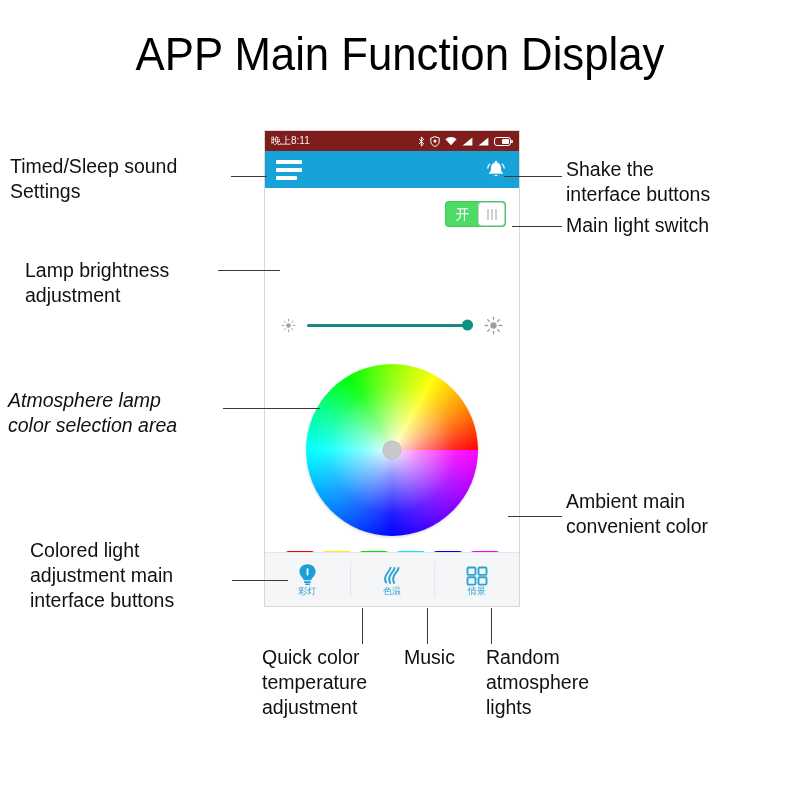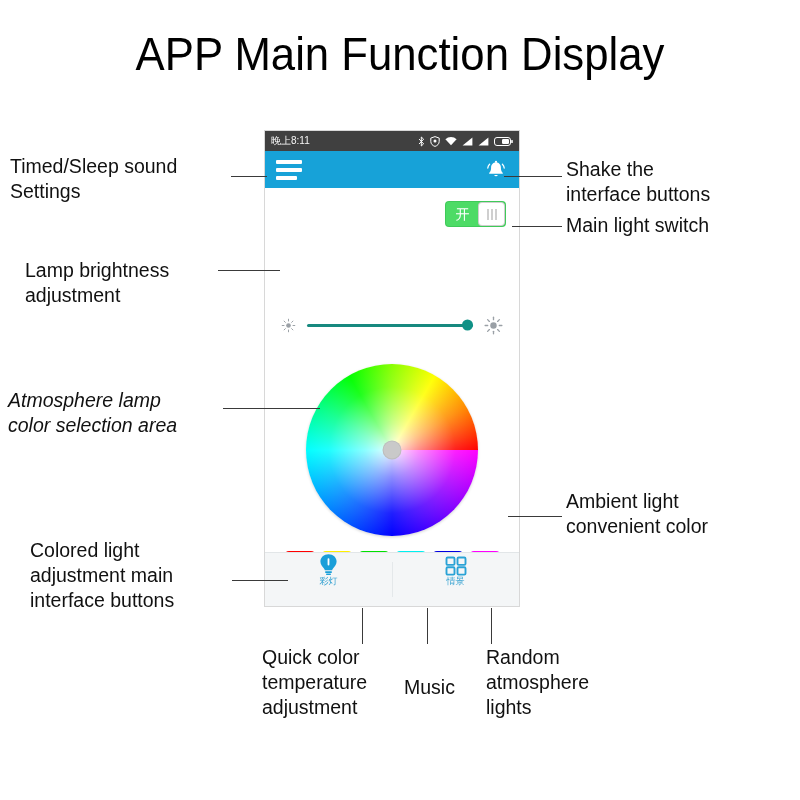--- a/index.html
+++ b/index.html
@@ -29,21 +29,21 @@
   
   .phone{
     position:absolute;
     left:265px;top:131px;
     width:254px;height:475px;
     background:#ffffff;
     box-shadow:0 0 0 1px #d8d8d8;
     overflow:hidden;
   }
   .statusbar{
-    height:20px;background:#404040;color:#fff;
+    height:20px;background:#7f1d1d;color:#fff;
     display:flex;align-items:center;
     padding:0 6px;
     font-size:10px;
     position:relative;
   }
   .status-time{font-size:10px;letter-spacing:0px;white-space:nowrap;opacity:.95;}
   .status-icons{margin-left:auto;display:flex;align-items:center;gap:5px;}
   .status-icons svg{display:block;}
 
   .appbar{
@@ -123,21 +123,21 @@
   }
   .swatch{width:30px;height:30px;border-radius:4px;cursor:pointer;}
 
   
   .navbar{
     position:absolute;left:0;right:0;bottom:0;height:53px;
     background:#f4f6f7;border-top:1px solid #e2e6e8;
     display:flex;
   }
   .navitem{
-    flex:1;display:flex;flex-direction:column;align-items:center;
+    flex:1;display:flex;flex-direction:column;align-items:center;justify-content:center;
     gap:0;cursor:pointer;position:relative;
   }
   .navitem + .navitem::before{
     content:"";position:absolute;left:0;top:9px;bottom:9px;width:1px;background:#e4e8ea;
   }
   .navicon{height:24px;display:flex;align-items:flex-end;justify-content:center;}
   .navlabel{font-size:9px;color:#2f9fd0;font-family:"DejaVu Sans", sans-serif;line-height:1;}
 
   
   .anno{
@@ -156,21 +156,21 @@
   .a-timed{left:10px;top:154px;width:235px;}
   .a-bright{left:25px;top:258px;width:230px;}
   .a-atmos{left:8px;top:388px;width:240px;font-style:italic;}
   .a-colored{left:30px;top:538px;width:225px;}
 
   .a-shake{left:566px;top:157px;width:230px;}
   .a-main{left:566px;top:213px;width:230px;}
   .a-ambient{left:566px;top:489px;width:235px;}
 
   .a-quick{left:262px;top:645px;width:150px;}
-  .a-music{left:404px;top:645px;width:80px;margin-top:30px;}
+  .a-music{left:404px;top:645px;width:80px;}
   .a-random{left:486px;top:645px;width:150px;}
 </style>
 </head>
 <body>
 
 <div id="root">
 
   <div class="page-title">APP Main Function Display</div>
 
   <div class="phone">
@@ -303,20 +303,32 @@
             <svg width="21" height="24" viewBox="0 0 21 24">
               <path d="M10.5 1.2 C5.9 1.2 2.4 4.4 2.4 8.6 c0 3.1 1.9 5 3.2 6.4 .8.9 1.1 1.5 1.2 2.3 h7.4 c.1-.8.4-1.4 1.2-2.3 1.3-1.4 3.2-3.3 3.2-6.4 0-4.2-3.5-7.4-8.1-7.4 z" fill="#1a9fd9"></path>
               <rect x="7.1" y="18.2" width="6.8" height="1.7" rx="0.6" fill="#1a9fd9"></rect>
               <rect x="8.1" y="20.5" width="4.8" height="1.6" rx="0.6" fill="#1a9fd9"></rect>
               <rect x="9.6" y="5.2" width="1.8" height="7.2" rx="0.9" fill="#ffffff"></rect>
             </svg>
           </span>
           <span class="navlabel">彩灯</span>
         </div>
 
+        <div class="navitem">
+          <span class="navicon">
+            <svg width="22" height="24" viewBox="0 0 22 24">
+              <g fill="none" stroke="#2aa3d6" stroke-width="1.9" stroke-linecap="round">
+                <path d="M5.2 19.5 C3.2 16.4 4.4 12.6 6.6 9.8 C8.1 7.9 9.2 6.4 9.6 4.6"></path>
+                <path d="M9.2 19.9 C7.2 16.8 8.4 13 10.6 10.2 C12.1 8.3 13.2 6.8 13.6 5"></path>
+                <path d="M13.2 19.9 C11.2 16.8 12.4 13 14.6 10.2 C16.1 8.3 17.2 6.8 17.6 5"></path>
+              </g>
+            </svg>
+          </span>
+          <span class="navlabel">色温</span>
+        </div>
 
 
         <div class="navitem">
           <span class="navicon">
             <svg width="22" height="23" viewBox="0 0 22 23">
               <rect x="1.5" y="3.5" width="8" height="7.4" rx="1.2" fill="none" stroke="#2aa3d6" stroke-width="1.9"></rect>
               <rect x="12.5" y="3.5" width="8" height="7.4" rx="1.2" fill="none" stroke="#2aa3d6" stroke-width="1.9"></rect>
               <rect x="1.5" y="13.2" width="8" height="7.4" rx="1.2" fill="none" stroke="#2aa3d6" stroke-width="1.9"></rect>
               <rect x="12.5" y="13.2" width="8" height="7.4" rx="1.2" fill="none" stroke="#2aa3d6" stroke-width="1.9"></rect>
             </svg>
@@ -345,21 +357,21 @@
 interface buttons</div>
   <div class="lead h" style="left:232px;top:580px;width:56px;"></div>
 
   <div class="anno a-shake">Shake the
 interface buttons</div>
   <div class="lead h" style="left:504px;top:176px;width:58px;"></div>
 
   <div class="anno a-main">Main light switch</div>
   <div class="lead h" style="left:512px;top:226px;width:50px;"></div>
 
-  <div class="anno a-ambient">Ambient light
+  <div class="anno a-ambient">Ambient main
 convenient color</div>
   <div class="lead h" style="left:508px;top:516px;width:54px;"></div>
 
   <div class="anno a-quick">Quick color
 temperature
 adjustment</div>
   <div class="lead v" style="left:362px;top:608px;height:36px;"></div>
 
   <div class="anno a-music">Music</div>
   <div class="lead v" style="left:427px;top:608px;height:36px;"></div>

